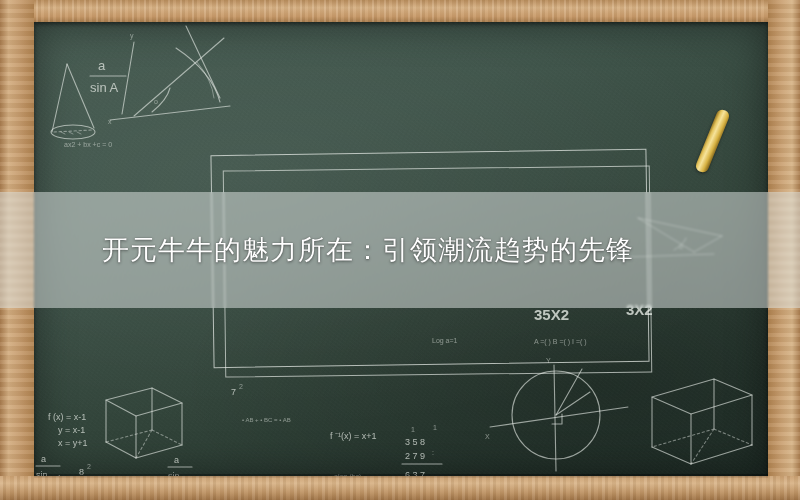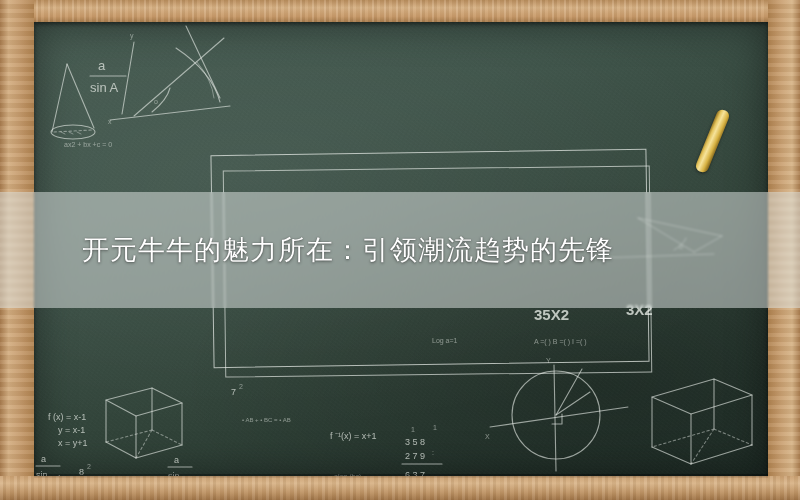--- a/index.html
+++ b/index.html
@@ -78,21 +78,21 @@
 
   
   .band{position:absolute;left:0;top:192px;width:800px;height:116px;
         background:rgba(222,228,226,.52);
         backdrop-filter:blur(1px);}
   .title{position:absolute;left:0;top:192px;width:696px;height:116px;
          display:flex;align-items:center;justify-content:center;
          color:#ffffff;font-size:27px;letter-spacing:1px;
          text-shadow:0 1px 3px rgba(0,0,0,.45), 0 0 1px rgba(0,0,0,.6);
          font-family:Liberation Sans, sans-serif;
-         white-space:nowrap;}
+         white-space:nowrap;padding-left:20px;}
 
   
   .chalk-stick{position:absolute;border-radius:6px;}
   #chalk-gold-diag{left:672px;top:86px;width:13px;height:66px;
       transform:rotate(22deg);
       background:linear-gradient(92deg,#8a6a1b 0%,#e3c35c 22%,#f6e39b 42%,#d8b344 72%,#7d5f17 100%);
       box-shadow:0 1px 3px rgba(0,0,0,.5);}
   .tray{position:absolute;left:34px;top:474px;width:734px;height:4px;
         background:linear-gradient(180deg,rgba(0,0,0,.35),rgba(0,0,0,.05));}
 </style>

